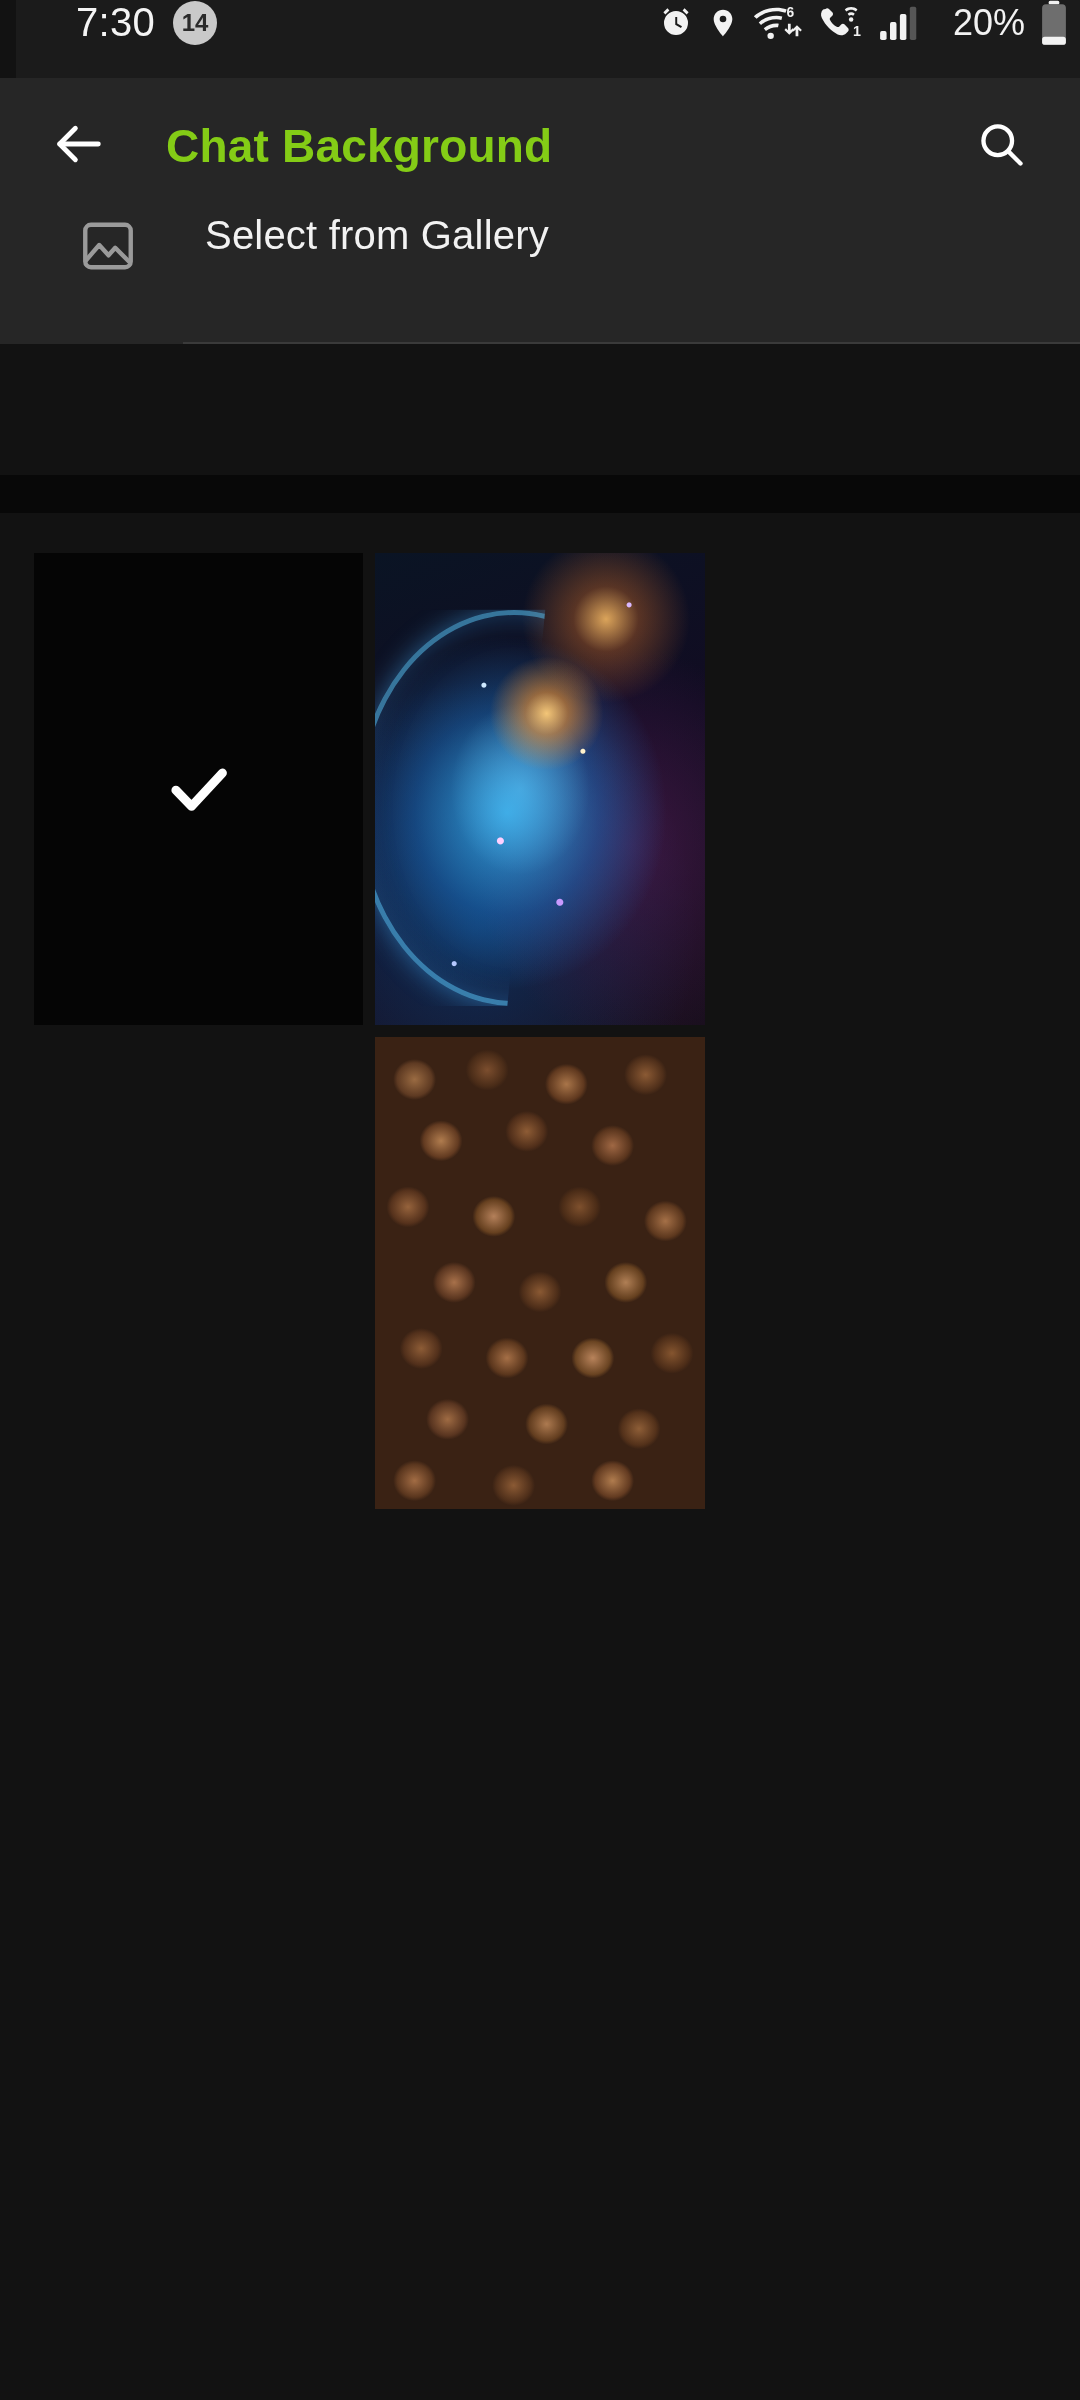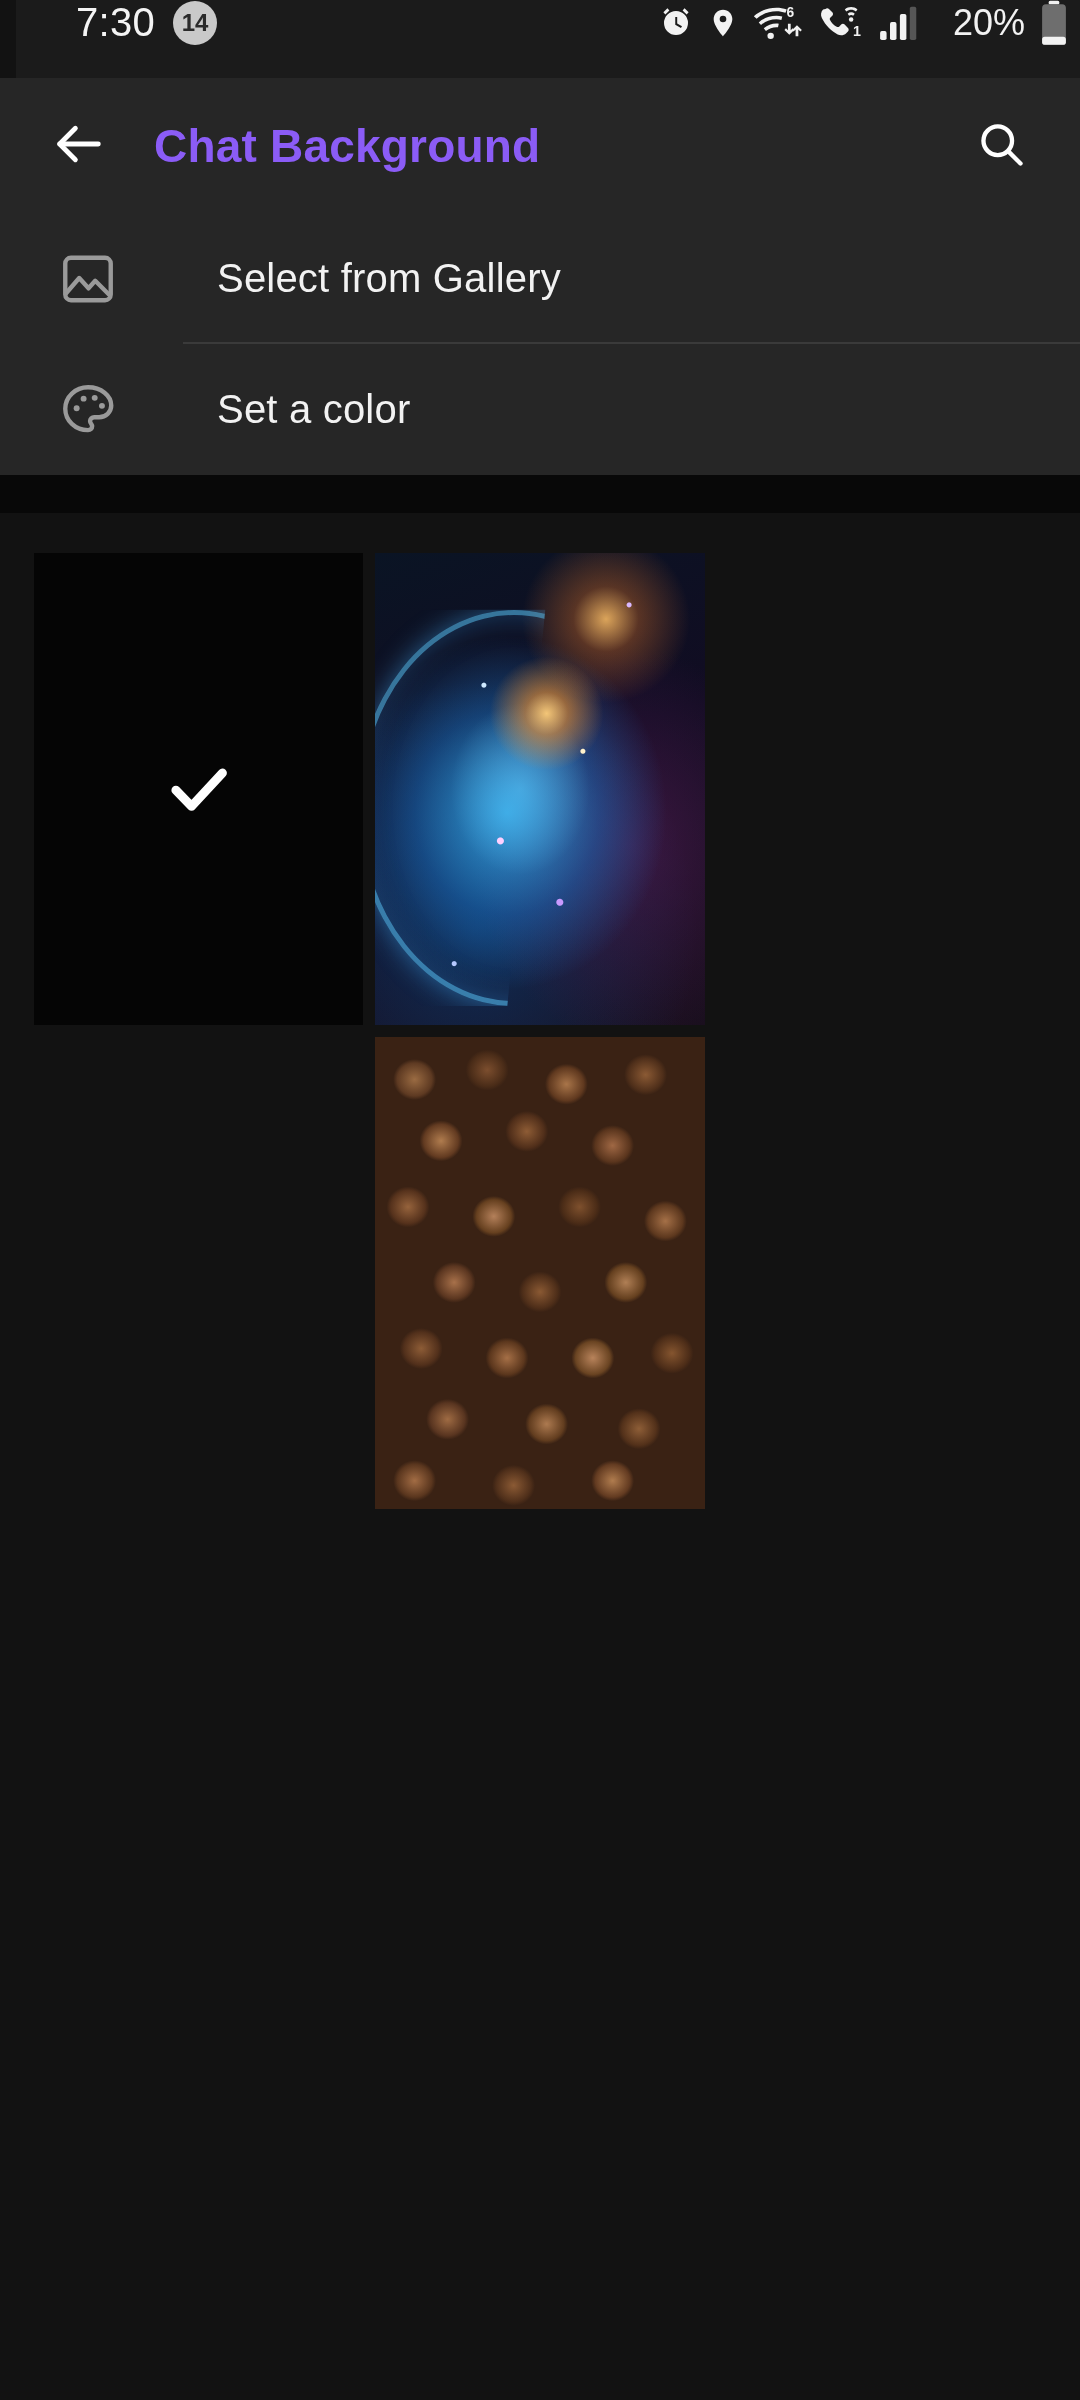--- a/index.html
+++ b/index.html
@@ -28,28 +28,28 @@
   .sb-icon{ display:flex; align-items:flex-end; }
   #battery-pct{ font-size:36px; color:#f2f2f2; letter-spacing:0px; margin:0 2px 0 20px; }
 
   
   #app-bar{
     position:absolute; top:78px; left:0; width:1080px; height:135px;
     background:#262626; display:flex; align-items:center; padding:0 42px;
   }
   #back-button{ width:74px;height:74px; display:flex;align-items:center;justify-content:center; cursor:pointer;}
   #app-title{
-    color:#8b5cf6; font-size:46px; font-weight:700; margin-left:38px; letter-spacing:.2px;
+    color:#84cc16; font-size:46px; font-weight:700; margin-left:50px; letter-spacing:.2px;
     white-space:nowrap;
   }
   #search-button{ margin-left:auto; width:74px;height:74px; display:flex;align-items:center;justify-content:center; cursor:pointer;}
 
   
   #options{ position:absolute; top:213px; left:0; width:1080px; background:#262626; }
-  .opt-row{ display:flex; align-items:center; height:131px; padding-left:55px; cursor:pointer; position:relative;gap:32px;}
+  .opt-row{ display:flex; align-items:flex-start; height:131px; padding-left:75px; cursor:pointer; position:relative;}
   .opt-icon{ width:66px; height:66px; display:flex; align-items:center; justify-content:center; flex:0 0 66px; }
   .opt-label{ color:#f2f2f2; font-size:40px; margin-left:64px; letter-spacing:.2px; }
   .opt-divider{
     position:absolute; left:183px; right:0; bottom:0; height:2px; background:#3a3a3a;
   }
   #section-gap{ position:absolute; top:475px; left:0; width:1080px; height:38px; background:#080808; }
 
   
   #grid{
     position:absolute; top:513px; left:0; width:1080px; height:1887px;
@@ -365,32 +365,20 @@
       <span class="opt-icon">
         <svg width="62" height="62" viewBox="0 0 24 24" fill="none" stroke="#9a9a9a" stroke-width="1.7" stroke-linejoin="round">
           <rect x="3.2" y="3.8" width="17.6" height="16.4" rx="2.2"></rect>
           <path d="M3.6 17.4 8.6 11.6l3.6 4 2.6-2.9 5.4 5.4" stroke-linecap="round"></path>
         </svg>
       </span>
       <span class="opt-label">Select from Gallery</span>
       <span class="opt-divider"></span>
     </div>
 
-    <div class="opt-row">
-      <span class="opt-icon">
-        <svg width="62" height="62" viewBox="0 0 24 24" fill="none" stroke="#9a9a9a" stroke-width="1.7">
-          <path d="M12 3.2c-4.9 0-8.8 3.7-8.8 8.3 0 4.6 3.9 8.3 8.8 8.3 1 0 1.6-.7 1.6-1.5 0-.4-.2-.7-.4-1-.3-.3-.4-.6-.4-1 0-.8.7-1.5 1.6-1.5h1.9c2.6 0 4.7-2 4.7-4.5 0-3.9-3.9-7.1-9-7.1z" stroke-linejoin="round"></path>
-          <circle cx="7.6" cy="11.3" r="1.15" fill="#9a9a9a" stroke="none"></circle>
-          <circle cx="10.3" cy="7.6" r="1.15" fill="#9a9a9a" stroke="none"></circle>
-          <circle cx="14.6" cy="7.3" r="1.15" fill="#9a9a9a" stroke="none"></circle>
-          <circle cx="17.4" cy="10.4" r="1.15" fill="#9a9a9a" stroke="none"></circle>
-        </svg>
-      </span>
-      <span class="opt-label">Set a color</span>
-    </div>
   </div>
 
   <div id="section-gap"></div>
 
   <div id="grid">
 
     <div class="tile">
       <div class="tile-inner t-solid-black"></div>
       <span class="check">
         <svg width="74" height="74" viewBox="0 0 24 24" fill="none" stroke="#ffffff" stroke-width="2.9" stroke-linecap="round" stroke-linejoin="round">

